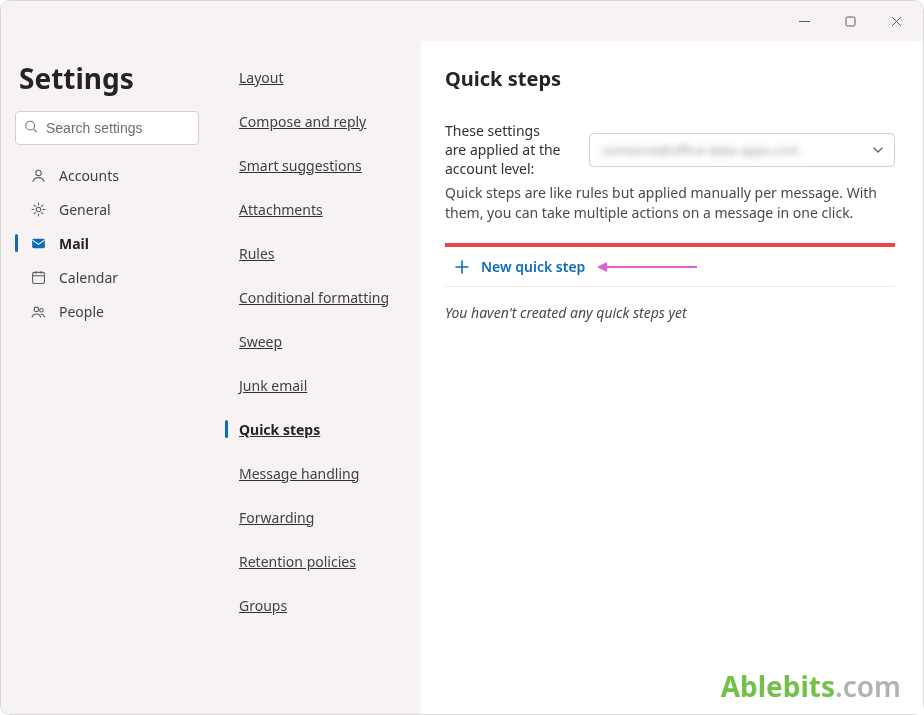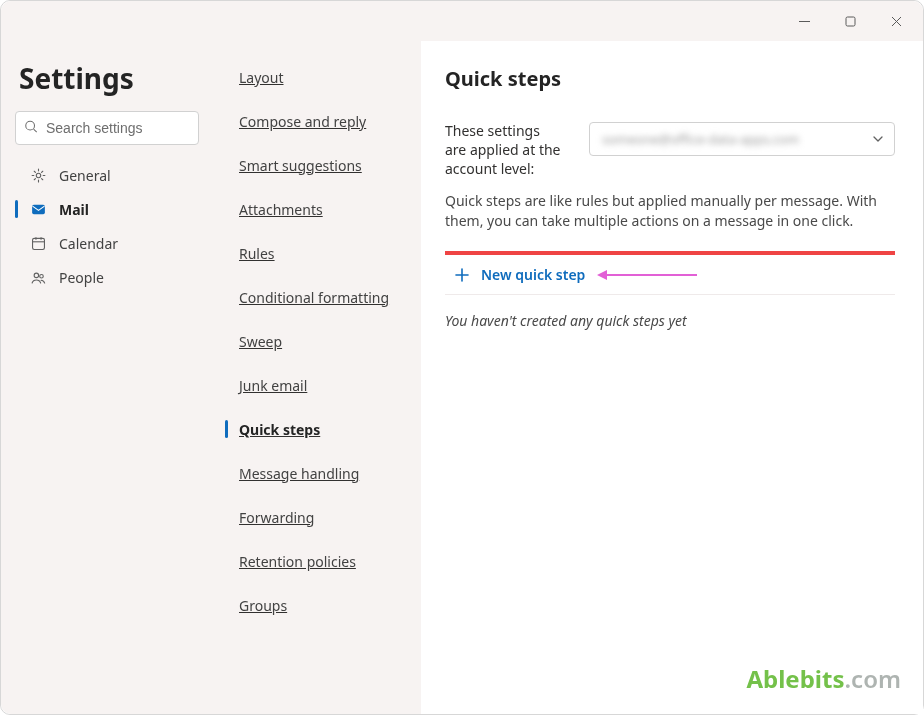--- a/index.html
+++ b/index.html
@@ -154,22 +154,23 @@
     position: relative;
   }
   .page-title {
     font-size: 20px;
     font-weight: 700;
     color: #242424;
     margin-bottom: 30px;
   }
   .account-row {
     display: flex;
+    align-items: center;
     gap: 26px;
-    margin-bottom: 12px;
+    margin-bottom: 4px;
   }
   .account-label {
     width: 118px;
     font-size: 14px;
     color: #323130;
     line-height: 1.35;
   }
   .account-select {
     flex: 1;
     height: 34px;
@@ -234,22 +235,22 @@
   }
   .empty-state {
     color: #4a4a4a;
     font-size: 14px;
     font-style: italic;
   }
   
   .watermark {
     position: absolute;
     right: 22px;
-    bottom: 19px;
-    font-size: 24px;
+    bottom: 9px;
+    font-size: 28px;
     font-weight: 700;
   }
   .wm-a { color: #74c14a; }
   .wm-b { color: #aeb4b1; font-weight: 600; }
 </style>
 </head>
 <body>
 
 <div class="window">
 
@@ -280,20 +281,29 @@
         <span class="search-icon">
           <svg width="14" height="14" viewBox="0 0 16 16" fill="none">
               <circle cx="7" cy="7" r="5" stroke="currentColor" stroke-width="1.2"></circle>
               <line x1="11" y1="11" x2="14.5" y2="14.5" stroke="currentColor" stroke-width="1.2"></line>
             </svg>
         </span>
         <input class="search-input" type="text" placeholder="Search settings" style="">
       </div>
       <div class="nav">
 
+        <div class="nav-item">
+          <span class="icon">
+            <svg width="17" height="17" viewBox="0 0 20 20" fill="none">
+                <circle cx="10" cy="7" r="3.2" stroke="currentColor" stroke-width="1.3"></circle>
+                <path d="M3.5 17c1-3.5 4-4.5 6.5-4.5s5.5 1 6.5 4.5" stroke="currentColor" stroke-width="1.3" stroke-linecap="round"></path>
+              </svg>
+          </span>
+          <span>Accounts</span>
+        </div>
 
         <div class="nav-item">
           <span class="icon">
             <svg width="17" height="17" viewBox="0 0 20 20" fill="none">
                 <circle cx="10" cy="10" r="2.6" stroke="currentColor" stroke-width="1.3"></circle>
                 <path d="M10 2.5v2M10 15.5v2M17.5 10h-2M4.5 10h-2M15 5l-1.4 1.4M6.4 13.6L5 15M15 15l-1.4-1.4M6.4 6.4L5 5" stroke="currentColor" stroke-width="1.3" stroke-linecap="round"></path>
               </svg>
           </span>
           <span>General</span>
         </div>

